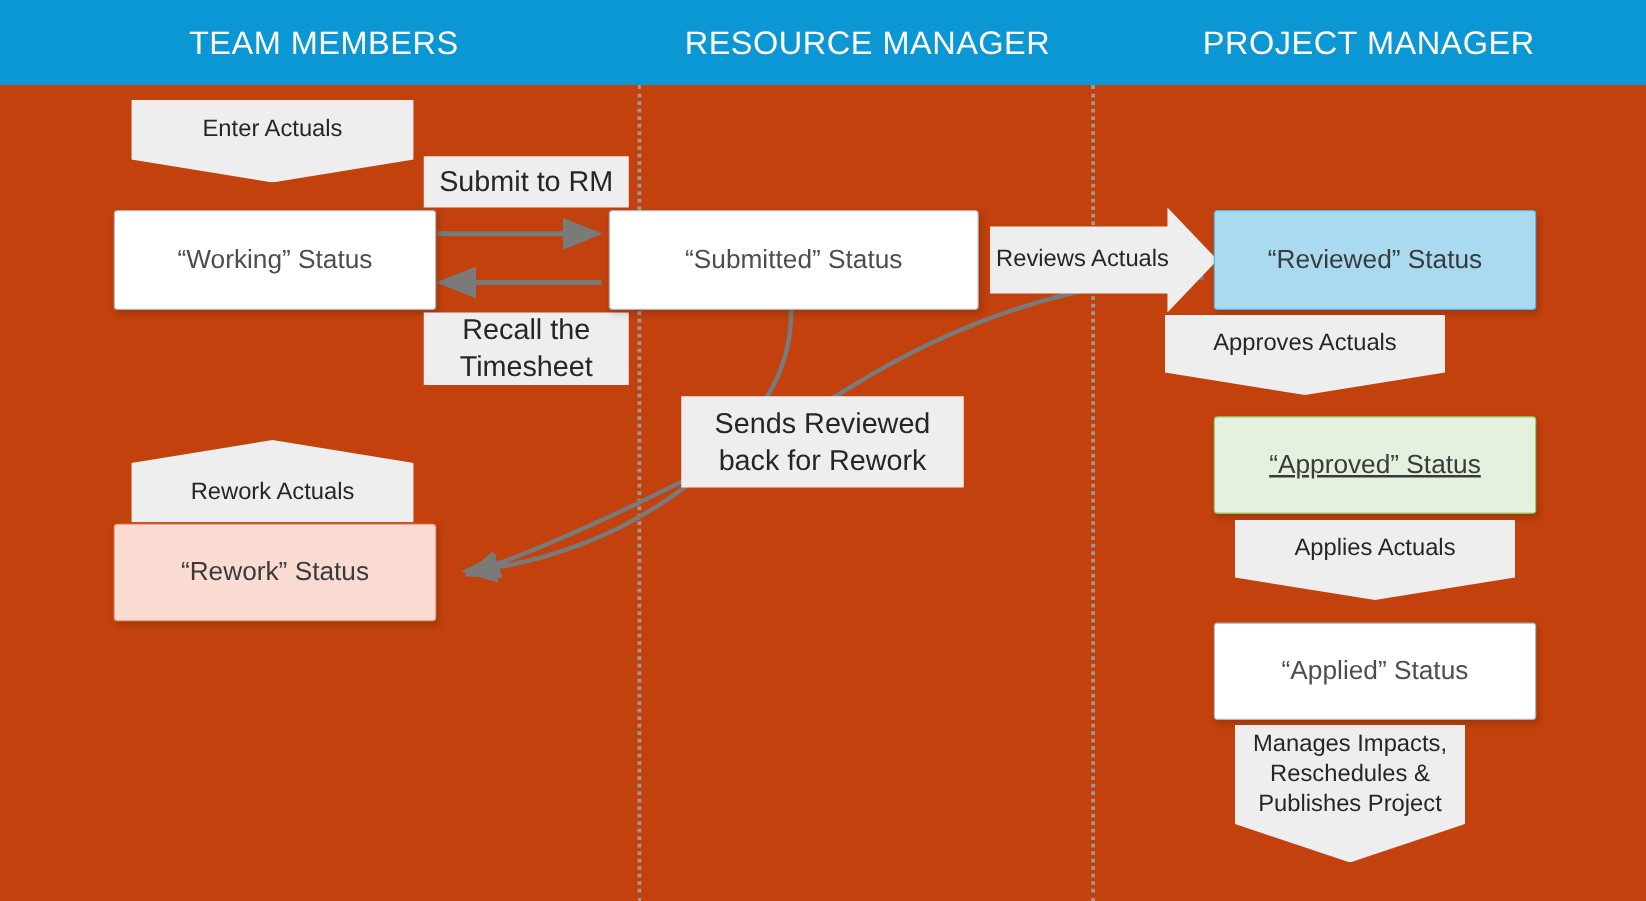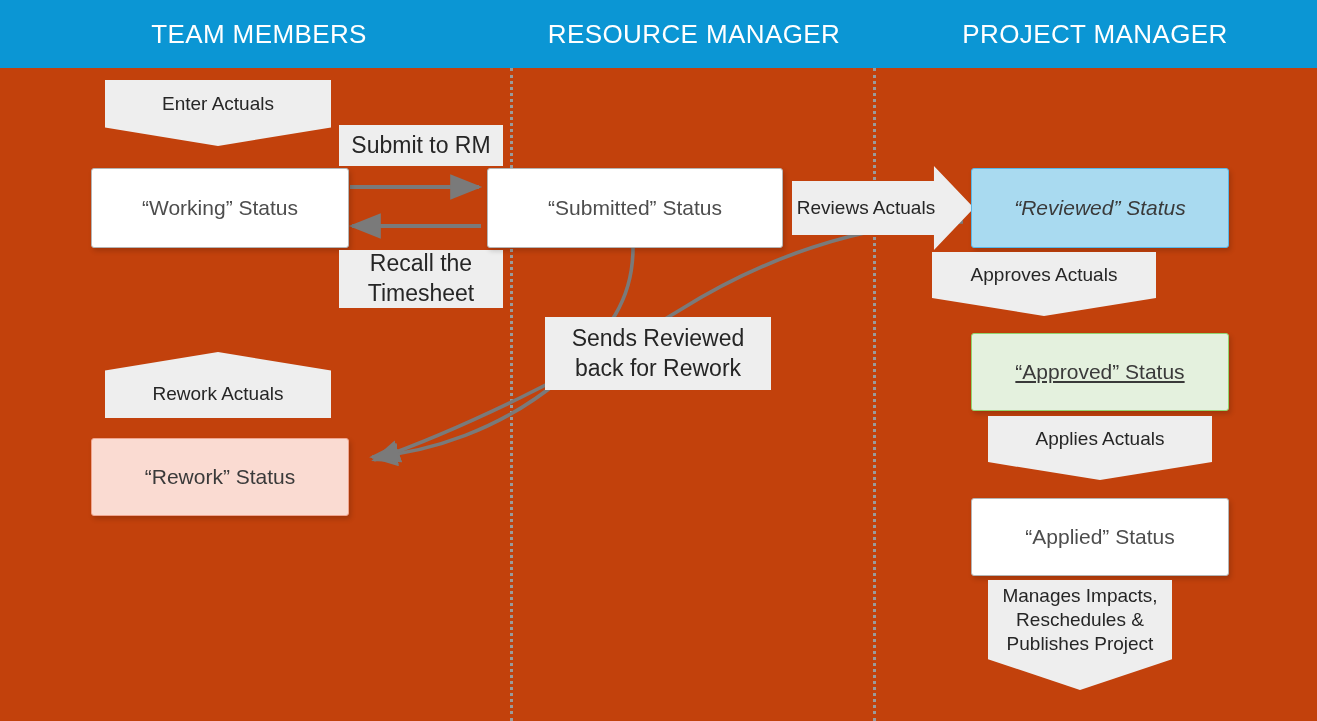--- a/index.html
+++ b/index.html
@@ -105,21 +105,21 @@
     align-items:center;
     justify-content:center;
     text-align:center;
     font-size:21px;
     color:#4d4d4d;
     box-shadow:2px 3px 5px rgba(0,0,0,0.17);
   }
   .sb-white { background:#ffffff; border:1.5px solid #b5b5b5; }
   .sb-blue  { background:#a9daf0; border:1.5px solid #58b7e8; color:#3a3a3a; }
   .sb-green { background:#e4f1de; border:1.5px solid #92d36e; color:#3a3a3a;text-decoration:underline; }
-  .sb-pink  { background:#fadbd2; border:1.5px solid #f0a48e; color:#3a3a3a;margin-top:19px; }
+  .sb-pink  { background:#fadbd2; border:1.5px solid #f0a48e; color:#3a3a3a; }
 </style>
 </head>
 <body>
 
 <div id="canvas">
 
   <div class="header-band"></div>
   <div class="header-label hl-team">TEAM MEMBERS</div>
   <div class="header-label hl-rm">RESOURCE MANAGER</div>
   <div class="header-label hl-pm">PROJECT MANAGER</div>
@@ -160,21 +160,21 @@
 
   <div class="status-box sb-white" style="left:487px; top:168px; width:296px; height:80px;">“Submitted” Status</div>
 
   <div class="plate" style="left:545px; top:317px; width:226px; height:73px; flex-direction:column;">
     <span>Sends Reviewed</span>
     <span>back for Rework</span>
   </div>
 
   <div class="chev chev-right" style="left:792px; top:166px; width:182px; height:84px; padding-right:34px;">Reviews Actuals</div>
 
-  <div class="status-box sb-blue" style="left:971px; top:168px; width:258px; height:80px;font-style:italic;">“Reviewed” Status</div>
+  <div class="status-box sb-blue" style="left:971px; top:168px; width:258px; height:80px;">“Reviewed” Status</div>
 
   <div class="chev chev-down" style="left:932px; top:252px; width:224px; height:64px; padding-bottom:17px;">Approves Actuals</div>
 
   <div class="status-box sb-green" style="left:971px; top:333px; width:258px; height:78px;">“Approved” Status</div>
 
   <div class="chev chev-down" style="left:988px; top:416px; width:224px; height:64px; padding-bottom:17px;">Applies Actuals</div>
 
   <div class="status-box sb-white" style="left:971px; top:498px; width:258px; height:78px;">“Applied” Status</div>
 
   <div class="chev chev-down" style="left:988px; top:580px; width:184px; height:110px; padding-bottom:30px; flex-direction:column;">

